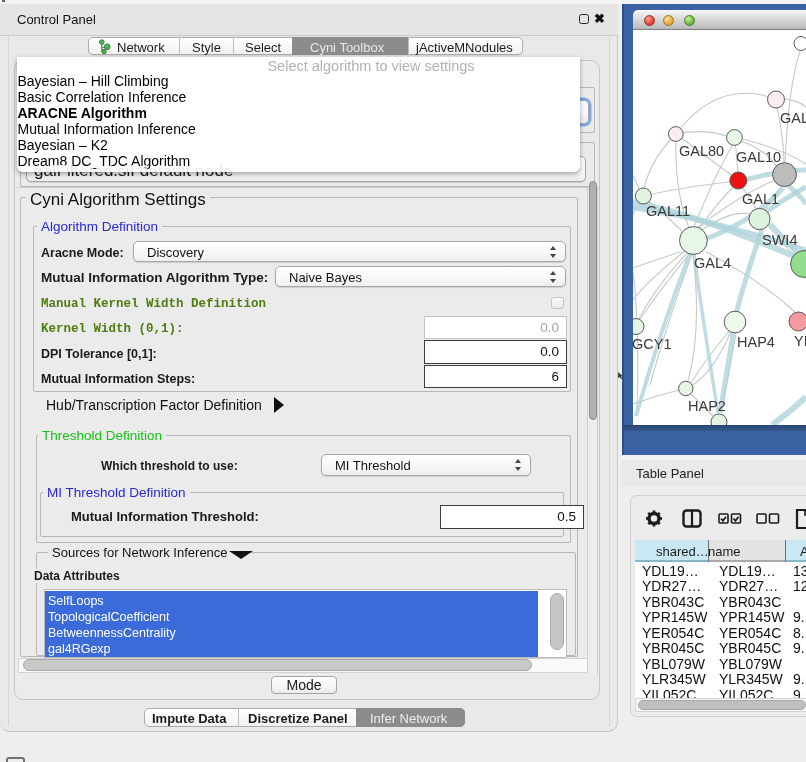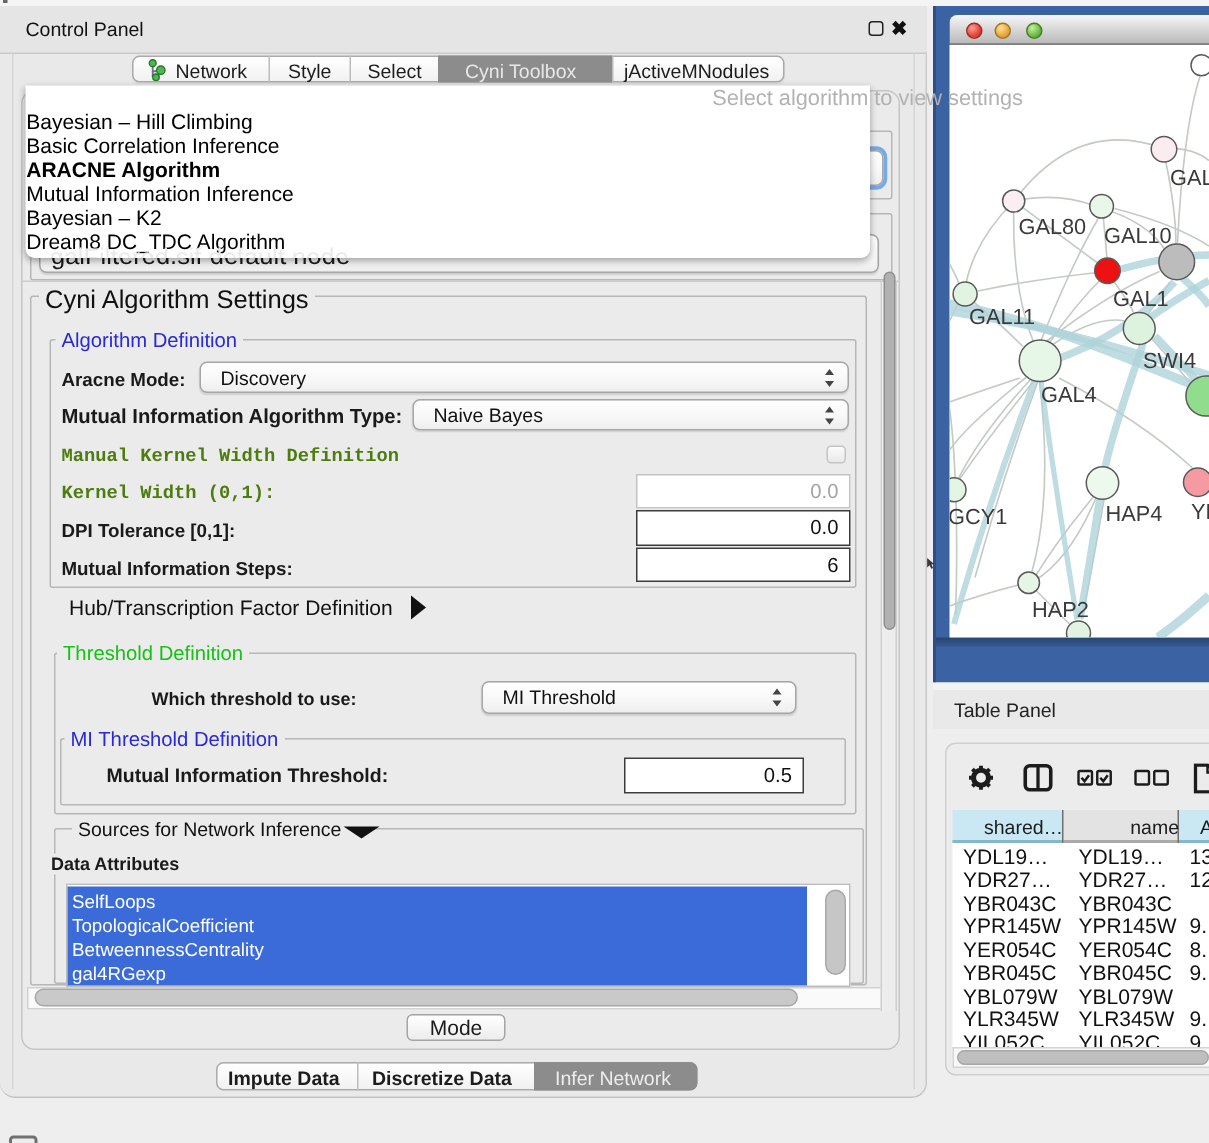--- a/index.html
+++ b/index.html
@@ -98,21 +98,21 @@
 <div class="gt" style="left:38px;top:428px;color:#16c216;font-size:13.5px;">Threshold Definition</div>
 <div class="lbl abs" style="left:101px;top:458.5px;font-size:12px;">Which threshold to use:</div>
 <div class="combo" style="left:321px;top:454px;width:210px;height:22px;">
     <span class="ct">MI Threshold</span>
     <span class="stp"></span>
   </div>
 
 <div class="grp" style="left:40px;top:492px;width:524px;height:45px;"></div>
 <div class="gt" style="left:43px;top:485px;color:#2929d6;font-size:13.5px;">MI Threshold Definition</div>
 <div class="lbl abs" style="left:51px;top:508.5px;font-size:13px;padding-left:20px;">Mutual Information Threshold:</div>
-<div class="tf" style="left:416px;top:505px;width:120px;height:24px;border:1.5px solid #3c3c3c;">0.5</div>
+<div class="tf" style="left:440px;top:505px;width:144px;height:24px;border:1.5px solid #3c3c3c;">0.5</div>
 
 <div class="grp" style="left:36px;top:552px;width:540px;height:104px;"></div>
 <div class="gt" style="left:48px;top:545px;color:#111;">Sources for Network Inference</div>
 <div class="abs" style="left:229px;top:550.5px;width:0;height:0;border-left:12.5px solid transparent;border-right:12.5px solid transparent;border-top:8.5px solid #111;"></div>
 <div class="lbl abs" style="left:32px;top:569px;background:#ebebeb;padding:0 2px;font-size:12px;">Data Attributes</div>
 
 <div class="abs" style="left:44px;top:589px;width:523px;height:69px;background:#ffffff;border:1px solid #bdbdbd;"></div>
 <div class="abs" style="left:45px;top:591px;width:493px;height:66px;background:#3a6bd8;"></div>
 <div class="abs" style="left:48px;top:592.5px;font:12.5px 'Liberation Sans',sans-serif;color:#fff;line-height:16.2px;">SelfLoops<br>TopologicalCoefficient<br>BetweennessCentrality<br>gal4RGexp</div>
 <div class="abs" style="left:550px;top:593px;width:13.5px;height:57px;background:#c6c6c6;border:1px solid #a9a9a9;border-radius:7px;"></div>
@@ -122,25 +122,25 @@
 
 <div class="abs" style="left:587px;top:188px;width:11px;height:486px;background:#ededed;border-left:1px solid #cfcfcf;border-right:1px solid #cfcfcf;"></div>
 <div class="abs" style="left:588.5px;top:181px;width:8px;height:239px;background:#b1b1b1;border:1px solid #8f8f8f;border-radius:4.5px;"></div>
 
 <div class="abs" style="left:271px;top:676px;width:66px;height:18px;background:linear-gradient(#ffffff,#ececec);border:1px solid #a5a5a5;border-radius:4px;text-align:center;font:14px 'Liberation Sans',sans-serif;color:#1a1a1a;line-height:17px;">Mode</div>
 
 <div class="abs" style="left:144px;top:708px;width:321px;height:19px;border:1px solid #ababab;border-radius:5px;background:linear-gradient(#ffffff,#f1f1f1);"></div>
 <div class="abs" style="left:238px;top:708px;width:1px;height:19px;background:#bcbcbc;"></div>
 <div class="abs" style="left:356px;top:708px;width:109px;height:19px;background:#8c8c8c;border-radius:0 5px 5px 0;"></div>
 <div class="abs" style="left:152px;top:711px;font:600 13px 'Liberation Sans',sans-serif;color:#1c1c1c;">Impute Data</div>
-<div class="abs" style="left:248px;top:711px;font:600 13px 'Liberation Sans',sans-serif;color:#1c1c1c;">Discretize Data</div>
+<div class="abs" style="left:248px;top:711px;font:600 13px 'Liberation Sans',sans-serif;color:#1c1c1c;">Discretize Panel</div>
 <div class="abs" style="left:370px;top:711px;font:13px 'Liberation Sans',sans-serif;color:#ededed;">Infer Network</div>
 
 <div class="abs" style="left:17px;top:57px;width:563px;height:115px;background:#ffffff;border-radius:0 0 6px 6px;box-shadow:0 2px 5px rgba(0,0,0,0.35);z-index:30;"></div>
-<div class="abs" style="left:17px;top:58px;width:665px;text-align:right;font:14.5px 'Liberation Sans',sans-serif;color:#b2b2b2;z-index:31;padding-left:43px;">Select algorithm to view settings</div>
+<div class="abs" style="left:17px;top:58px;width:665px;text-align:center;font:14.5px 'Liberation Sans',sans-serif;color:#b2b2b2;z-index:31;padding-left:43px;">Select algorithm to view settings</div>
 <div class="abs" style="left:17.5px;top:72.5px;font:14px 'Liberation Sans',sans-serif;color:#000;line-height:16.1px;z-index:31;">Bayesian – Hill Climbing<br>Basic Correlation Inference<br><b>ARACNE Algorithm</b><br>Mutual Information Inference<br>Bayesian – K2<br>Dream8 DC_TDC Algorithm</div>
 <div class="abs" style="left:26px;top:155px;width:552px;height:17px;overflow:hidden;z-index:32;">
     <div style="position:absolute;left:7px;top:6.5px;font:17px 'Liberation Sans',sans-serif;color:#eaeaea;white-space:nowrap;">galFiltered.sif default node</div>
   </div>
 
 <svg class="abs" style="left:617px;top:372px;z-index:40;" width="7" height="8" viewBox="0 0 8 10">
     <path d="M1,0 L1,8 L3,6 L4.5,9 L6,8.3 L4.5,5.5 L7,5.2 Z" fill="#3a3a3a"></path>
   </svg>
 
 <div class="abs" style="left:622px;top:4px;width:184px;height:451px;background:#3b63a4;"></div>
@@ -272,21 +272,21 @@
   <path d="M152,1 l8,0 l5,5 l0,13 l-13,0 Z" fill="none" stroke="#1c1c1c" stroke-width="2.2"></path>
   <path d="M160,1 l0,5 l5,0" fill="none" stroke="#1c1c1c" stroke-width="1.6"></path>
 </svg>
 
 <div class="abs" style="left:635px;top:540px;width:73.5px;height:22px;background:#c9e8f4;border-bottom:2px solid #85b7cb;"></div>
 <div class="abs" style="left:708.5px;top:540px;width:77px;height:22px;background:#e3e3e3;border-bottom:2px solid #a9a9a9;"></div>
 <div class="abs" style="left:785.5px;top:540px;width:21px;height:22px;background:#c9e8f4;border-bottom:2px solid #85b7cb;"></div>
 <div class="abs" style="left:708px;top:540px;width:1px;height:22px;background:#6f6f6f;"></div>
 <div class="abs" style="left:785px;top:540px;width:1px;height:22px;background:#6f6f6f;"></div>
 <div class="abs" style="left:656px;top:544px;font:13px 'Liberation Sans',sans-serif;color:#1c1c1c;">shared…</div>
-<div class="abs" style="left:708px;top:544px;width:78px;text-align:right;font:13px 'Liberation Sans',sans-serif;color:#1c1c1c;">name</div>
+<div class="abs" style="left:708px;top:544px;width:78px;text-align:left;font:13px 'Liberation Sans',sans-serif;color:#1c1c1c;">name</div>
 <div class="abs" style="left:800px;top:544px;font:13px 'Liberation Sans',sans-serif;color:#1c1c1c;">A</div>
 
 <div class="abs" style="left:635px;top:562px;width:171px;height:136px;background:#ffffff;overflow:hidden;">
   <div style="position:absolute;left:7px;top:2px;font:14px 'Liberation Sans',sans-serif;color:#111;line-height:15.45px;">YDL19…<br>YDR27…<br>YBR043C<br>YPR145W<br>YER054C<br>YBR045C<br>YBL079W<br>YLR345W<br>YIL052C</div>
   <div style="position:absolute;left:84px;top:2px;font:14px 'Liberation Sans',sans-serif;color:#111;line-height:15.45px;">YDL19…<br>YDR27…<br>YBR043C<br>YPR145W<br>YER054C<br>YBR045C<br>YBL079W<br>YLR345W<br>YIL052C</div>
   <div style="position:absolute;left:158px;top:2px;font:14px 'Liberation Sans',sans-serif;color:#111;line-height:15.45px;">13<br>12<br>&nbsp;<br>9.<br>8.<br>9.<br>&nbsp;<br>9.<br>9.</div>
 </div>
 
 <div class="abs" style="left:635px;top:698px;width:171px;height:13.5px;background:#f7f7f7;border:1px solid #d4d4d4;border-right:none;"></div>
 <div class="abs" style="left:638px;top:700px;width:168px;height:10px;background:#bfbfbf;border:1px solid #a8a8a8;border-radius:5px;"></div>

